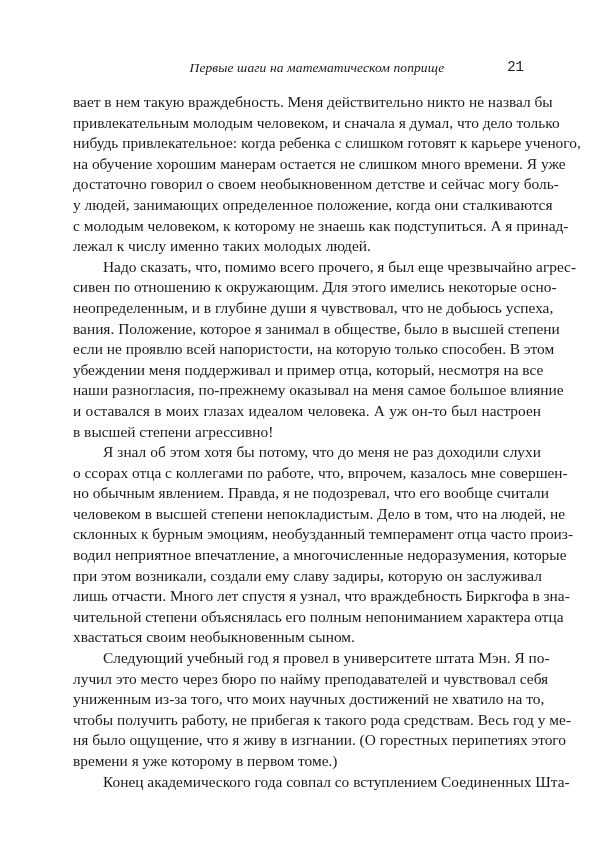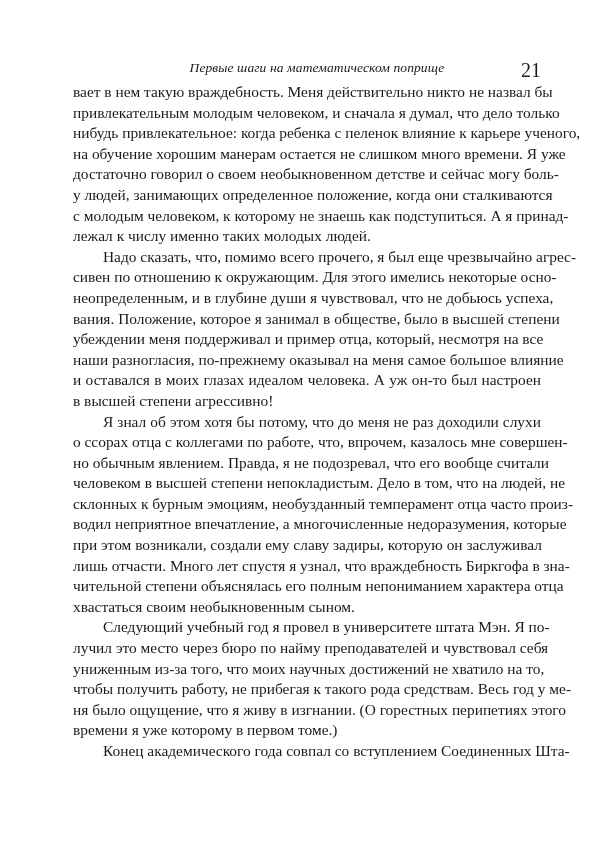--- a/index.html
+++ b/index.html
@@ -17,37 +17,39 @@
     }
     .page {
       position: absolute;
       left: 73px;
       top: 60px;
       width: 468px;
     }
     .running-header {
       position: relative;
       height: 22px;
+      margin-bottom: 10px;
     }
     .running-title {
       position: absolute;
       left: 0;
       right: 0;
       top: 0;
       text-align: center;
       font-style: italic;
       font-size: 13.5px;
       letter-spacing: 0.1px;
       padding-left: 20px;
     }
     .page-number {
       position: absolute;
-      right: 0;
+      right: 17px;
       top: -1px;
-      font-size: 20px;
+      font-size: 14px;
+      font-family: Liberation Mono, monospace;
     }
     .body-text {
       font-size: 15.4px;
       line-height: 20.6px;
       text-align: justify;
       hyphens: manual;
     }
     .body-text p {
       margin: 0;
     }
@@ -70,32 +72,33 @@
 
 <div class="page">
   <div class="running-header">
     <span class="running-title">Первые шаги на математическом поприще</span>
     <span class="page-number">21</span>
   </div>
   <div class="body-text" id="body-text">
       <p>
         <span class="line">вает в нем такую враждебность. Меня действительно никто не назвал бы</span>
         <span class="line">привлекательным молодым человеком, и сначала я думал, что дело только</span>
-        <span class="line">нибудь привлекательное: когда ребенка с пеленок влияние к карьере ученого,</span>
+        <span class="line">нибудь привлекательное: когда ребенка с слишком готовят к карьере ученого,</span>
         <span class="line">на обучение хорошим манерам остается не слишком много времени. Я уже</span>
         <span class="line">достаточно говорил о своем необыкновенном детстве и сейчас могу боль-</span>
         <span class="line">у людей, занимающих определенное положение, когда они сталкиваются</span>
         <span class="line">с молодым человеком, к которому не знаешь как подступиться. А я принад-</span>
         <span class="line last">лежал к числу именно таких молодых людей.</span>
       </p>
       <p>
         <span class="line indent">Надо сказать, что, помимо всего прочего, я был еще чрезвычайно агрес-</span>
         <span class="line">сивен по отношению к окружающим. Для этого имелись некоторые осно-</span>
         <span class="line">неопределенным, и в глубине души я чувствовал, что не добьюсь успеха,</span>
         <span class="line">вания. Положение, которое я занимал в обществе, было в высшей степени</span>
+        <span class="line">если не проявлю всей напористости, на которую только способен. В этом</span>
         <span class="line">убеждении меня поддерживал и пример отца, который, несмотря на все</span>
         <span class="line">наши разногласия, по-прежнему оказывал на меня самое большое влияние</span>
         <span class="line">и оставался в моих глазах идеалом человека. А уж он-то был настроен</span>
         <span class="line last">в высшей степени агрессивно!</span>
       </p>
       <p>
         <span class="line indent">Я знал об этом хотя бы потому, что до меня не раз доходили слухи</span>
         <span class="line">о ссорах отца с коллегами по работе, что, впрочем, казалось мне совершен-</span>
         <span class="line">но обычным явлением. Правда, я не подозревал, что его вообще считали</span>
         <span class="line">человеком в высшей степени непокладистым. Дело в том, что на людей, не</span>

